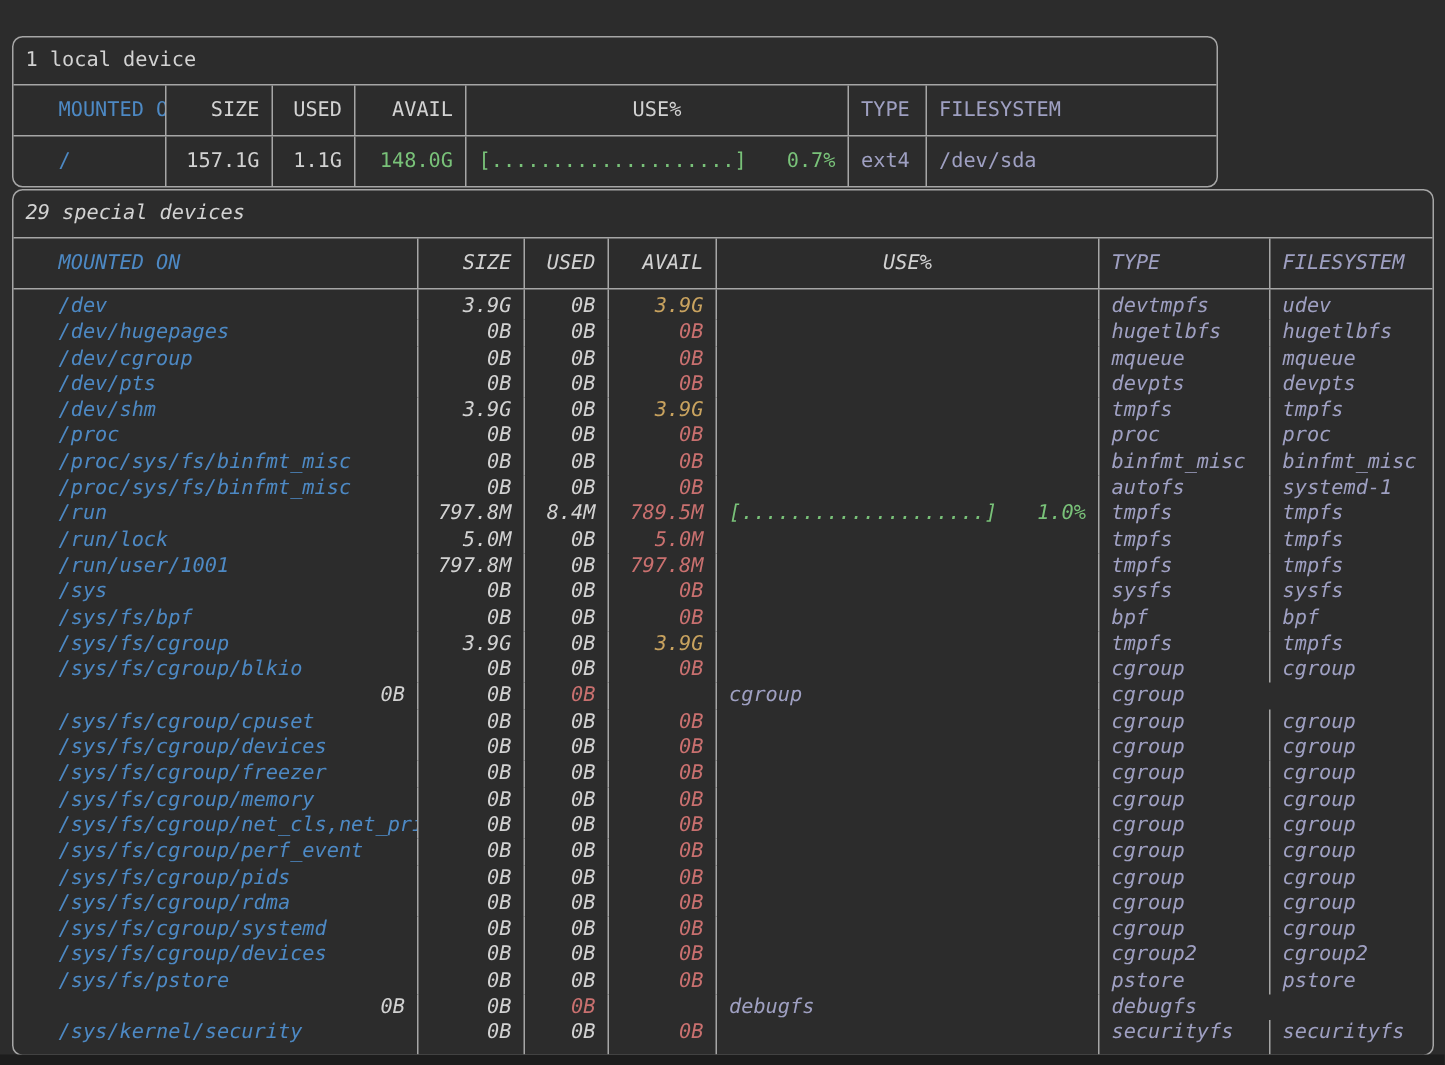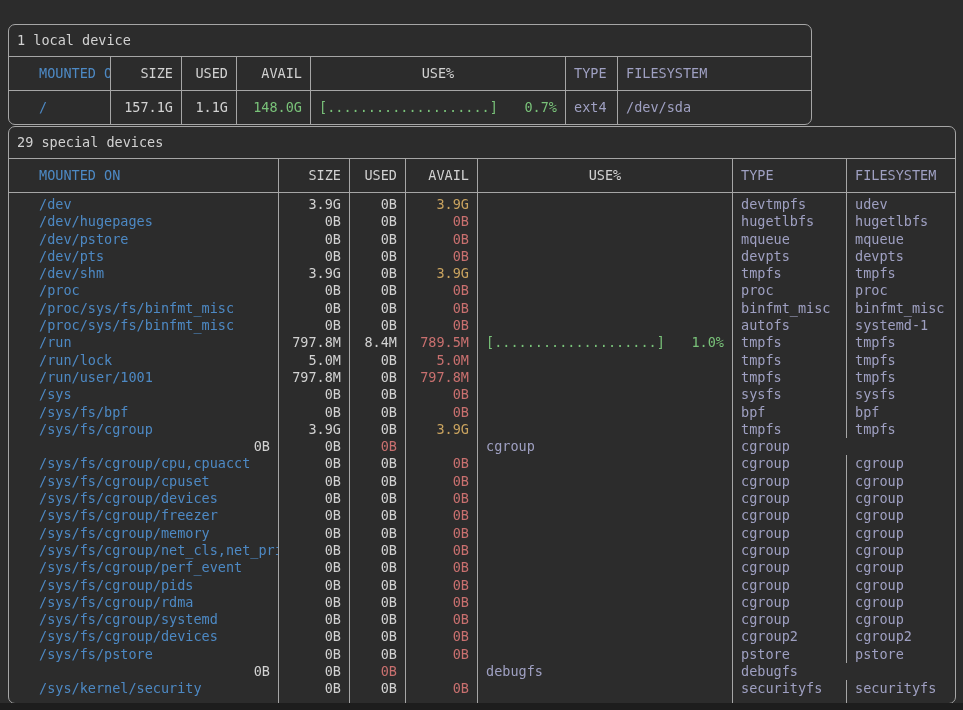--- a/index.html
+++ b/index.html
@@ -11,21 +11,21 @@
     color:var(--text,#d2d2d2);
   }
   .duf-table{
     position:absolute;
     border:1px solid var(--border,#a6a6a6);
     border-radius:7px;
     background:var(--bg,#2c2c2c);
     box-sizing:border-box;
   }
   .t1{left:8px;top:24px;width:804px;}
-  .t2{left:8px;top:126px;width:948px;}
+  .t2{left:8px;top:126px;width:948px;font-style:italic;}
   .title-row{
     padding:7px 8px;
     line-height:17px;
     border-bottom:1px solid var(--border,#a6a6a6);
     white-space:pre;
   }
   .header{
     display:grid;
     border-bottom:1px solid var(--border,#a6a6a6);
   }
@@ -111,21 +111,21 @@
       <div class="row">
         <div class="cell c0">/dev/hugepages</div>
         <div class="cell c1">0B</div>
         <div class="cell c2">0B</div>
         <div class="cell c3 avail-red">0B</div>
         <div class="cell c4"><span></span><span></span></div>
         <div class="cell c5">hugetlbfs</div>
         <div class="cell c6">hugetlbfs</div>
       </div>
       <div class="row">
-        <div class="cell c0">/dev/pstore</div>
+        <div class="cell c0">/dev/cgroup</div>
         <div class="cell c1">0B</div>
         <div class="cell c2">0B</div>
         <div class="cell c3 avail-red">0B</div>
         <div class="cell c4"><span></span><span></span></div>
         <div class="cell c5">mqueue</div>
         <div class="cell c6">mqueue</div>
       </div>
       <div class="row">
         <div class="cell c0">/dev/pts</div>
         <div class="cell c1">0B</div>
@@ -219,29 +219,29 @@
       <div class="row">
         <div class="cell c0">/sys/fs/cgroup</div>
         <div class="cell c1">3.9G</div>
         <div class="cell c2">0B</div>
         <div class="cell c3 avail-yellow">3.9G</div>
         <div class="cell c4"><span></span><span></span></div>
         <div class="cell c5">tmpfs</div>
         <div class="cell c6">tmpfs</div>
       </div>
       <div class="row">
-        <div class="cell c1">0B</div>
-        <div class="cell c2">0B</div>
-        <div class="cell c3 avail-red">0B</div>
-        <div class="cell c4"><span></span><span></span></div>
-        <div class="cell c5">cgroup</div>
-        <div class="cell c6">cgroup</div>
-      </div>
-      <div class="row">
-        <div class="cell c0">/sys/fs/cgroup/cpu,cpuacct</div>
+        <div class="cell c0">/sys/fs/cgroup/blkio</div>
+        <div class="cell c1">0B</div>
+        <div class="cell c2">0B</div>
+        <div class="cell c3 avail-red">0B</div>
+        <div class="cell c4"><span></span><span></span></div>
+        <div class="cell c5">cgroup</div>
+        <div class="cell c6">cgroup</div>
+      </div>
+      <div class="row">
         <div class="cell c1">0B</div>
         <div class="cell c2">0B</div>
         <div class="cell c3 avail-red">0B</div>
         <div class="cell c4"><span></span><span></span></div>
         <div class="cell c5">cgroup</div>
         <div class="cell c6">cgroup</div>
       </div>
       <div class="row">
         <div class="cell c0">/sys/fs/cgroup/cpuset</div>
         <div class="cell c1">0B</div>

